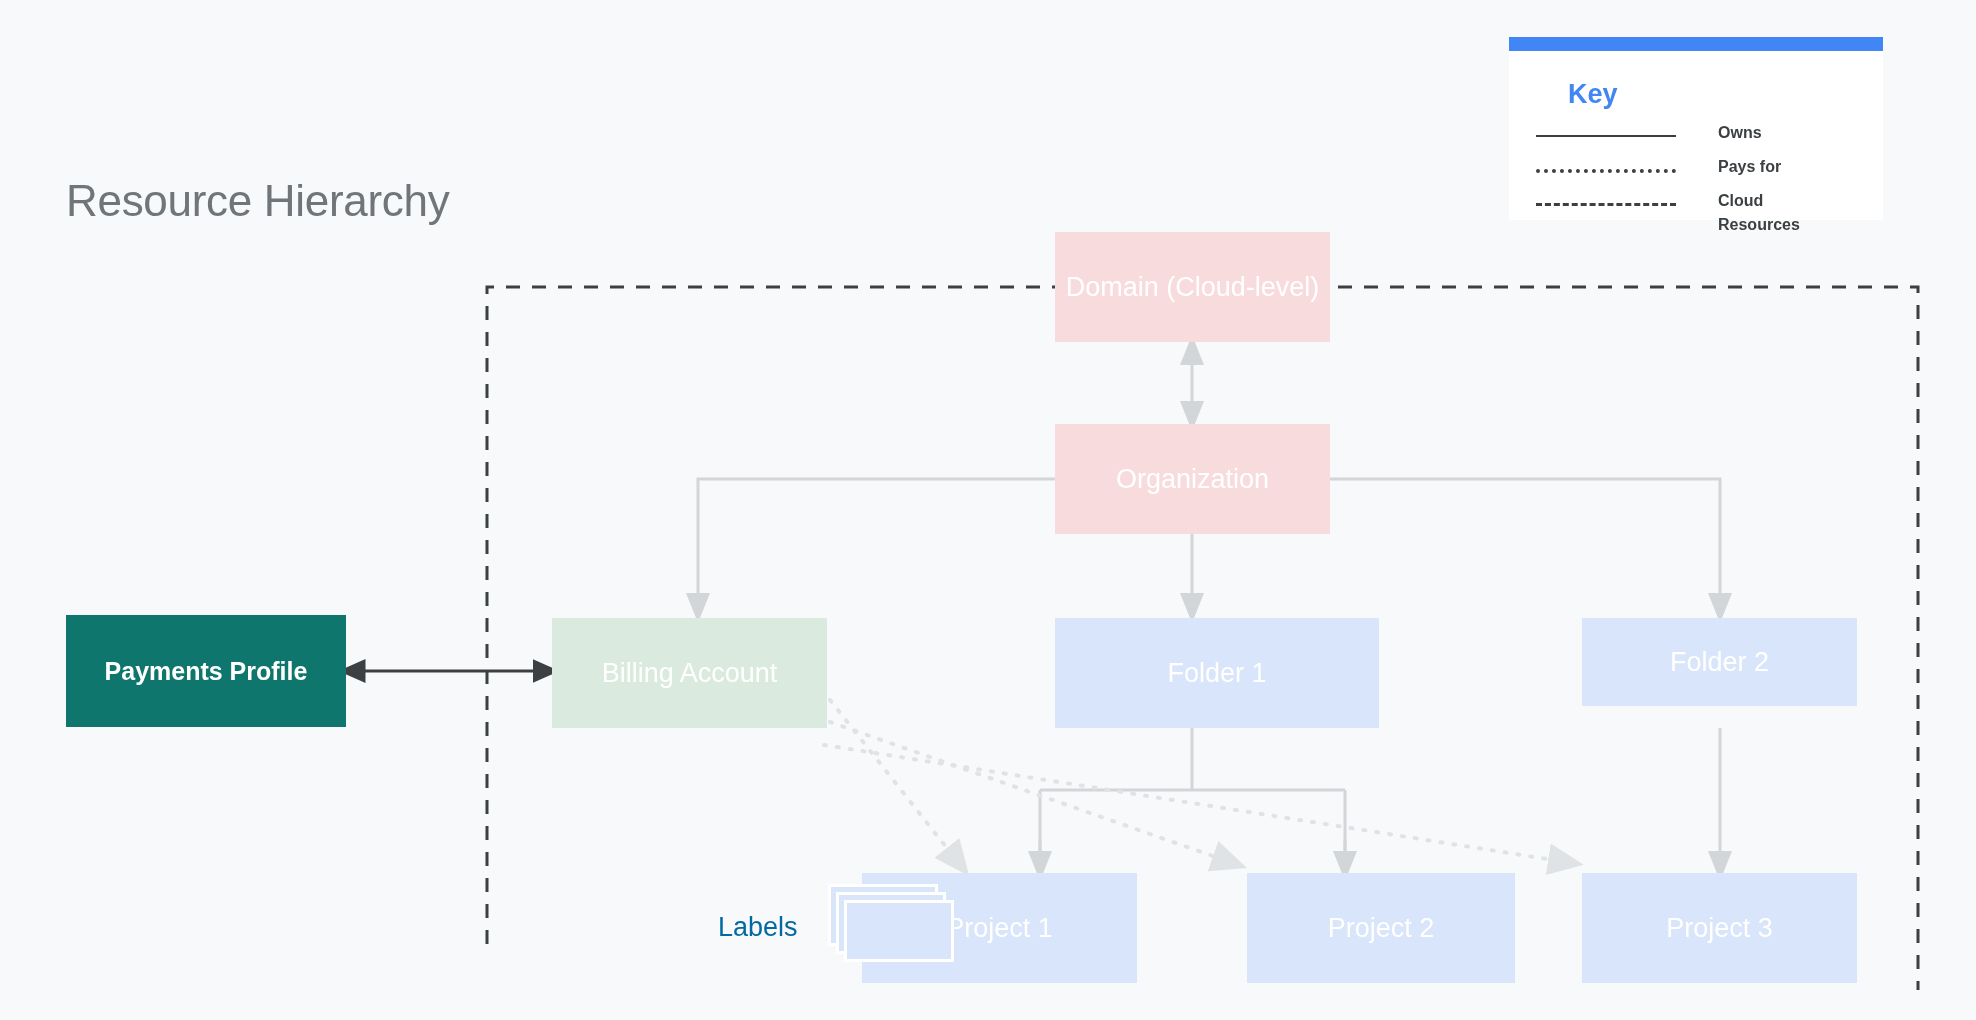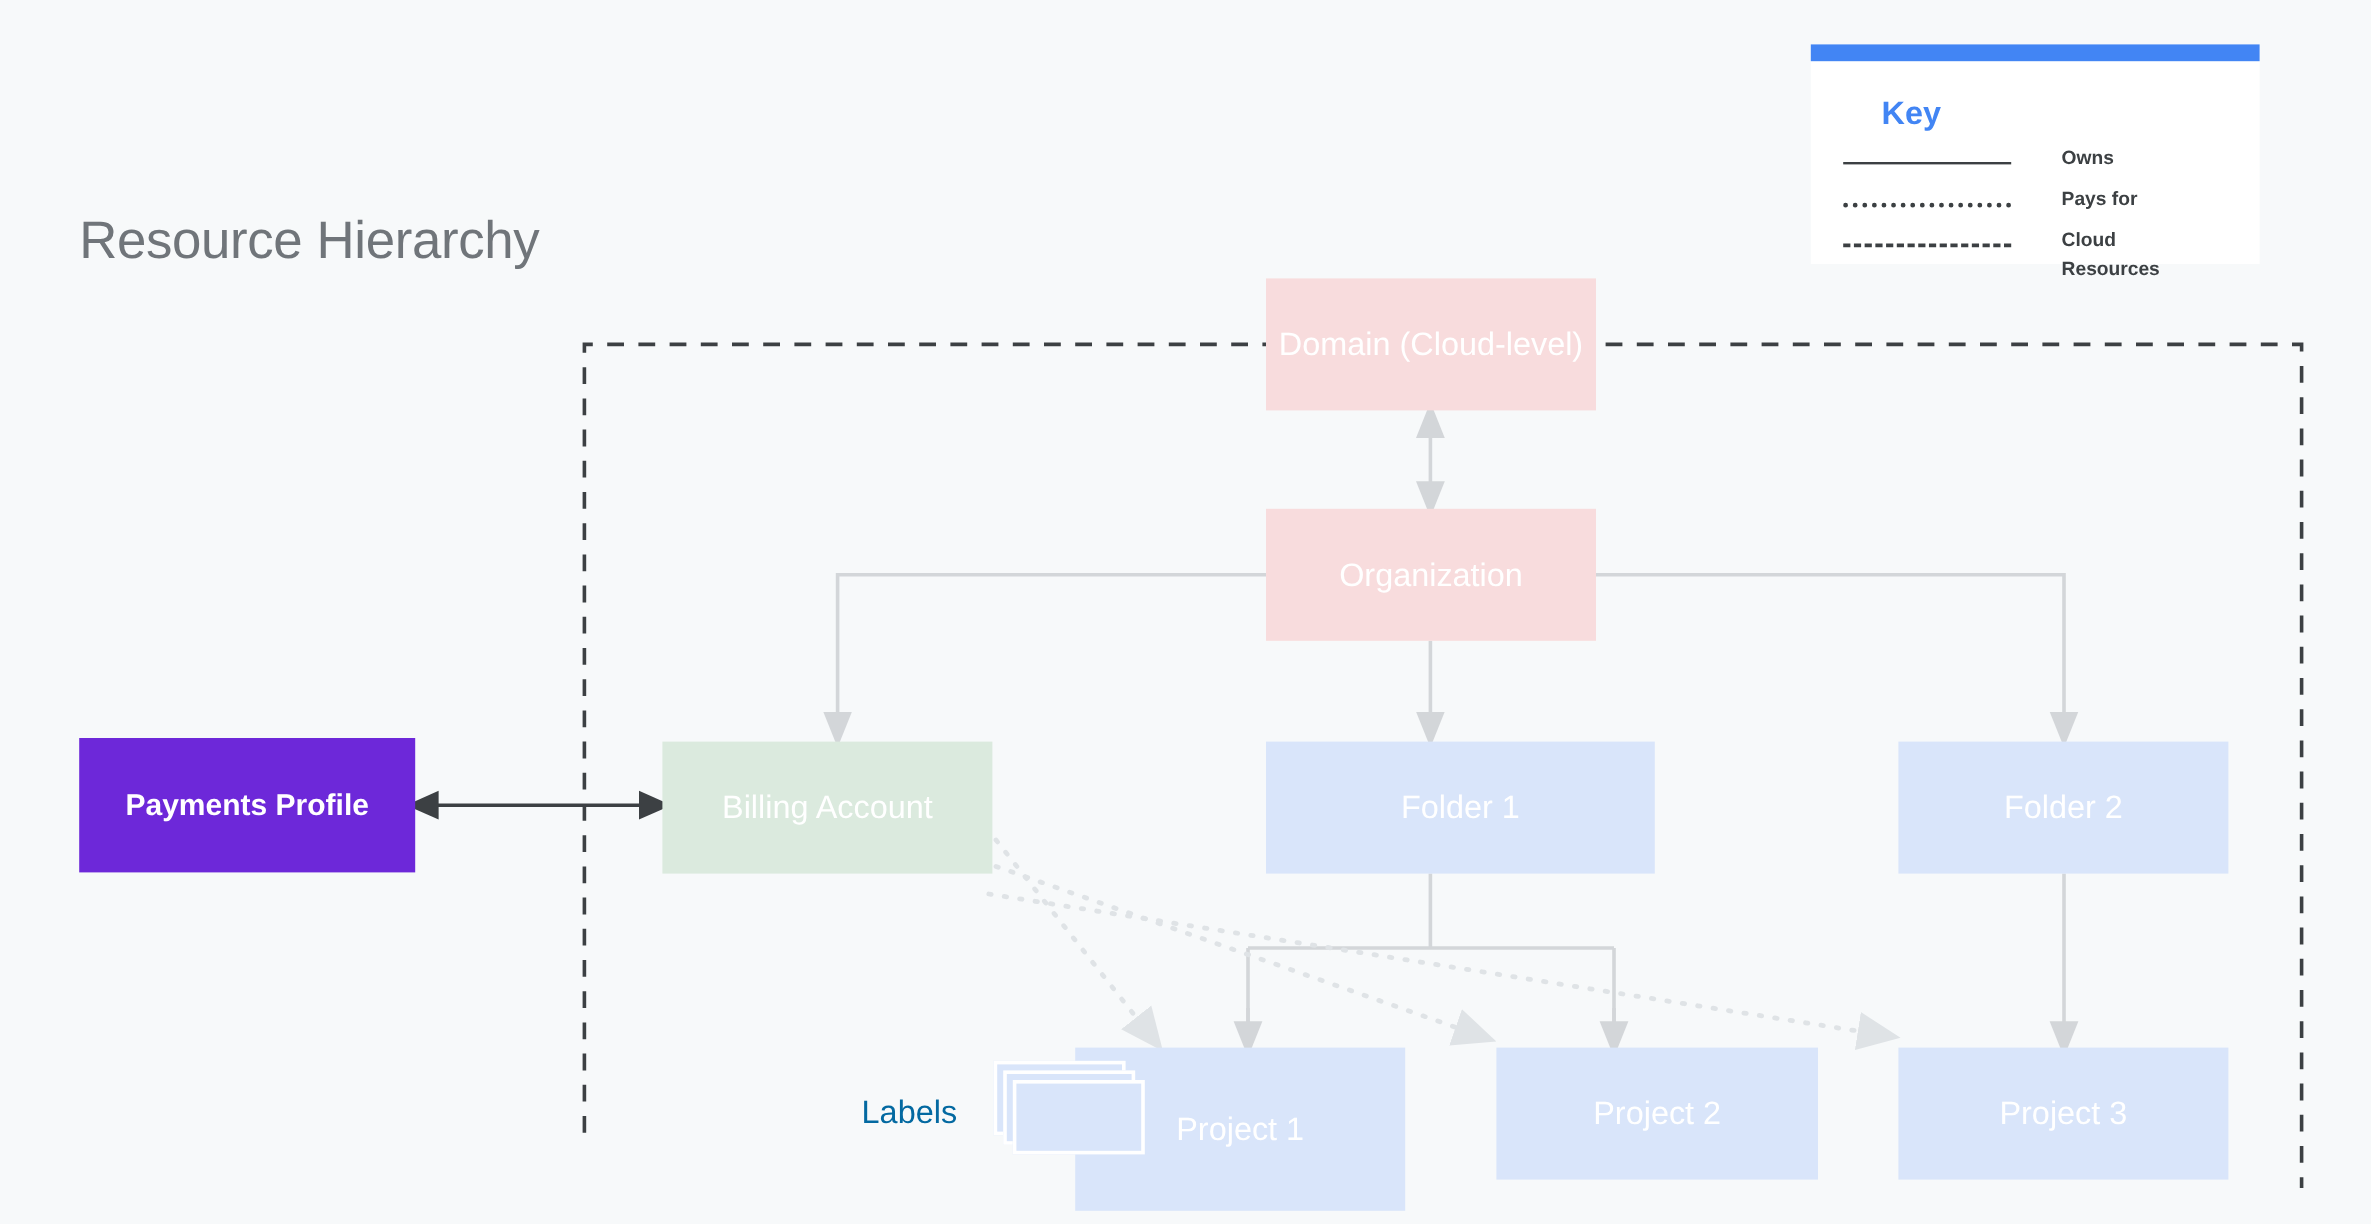--- a/index.html
+++ b/index.html
@@ -45,28 +45,28 @@
     justify-content: center;
     box-sizing: border-box;
     font-size: 27px;
     color: #ffffff;
     white-space: nowrap;
     text-align: center;
   }
   .node.pink   { background: #f8dcdd; }
   .node.blue   { background: #d9e5fa; }
   .node.green  { background: #dbeade; }
-  .node.amber  { background: #6d28d9; font-weight: bold; font-size: 25px; }
+  .node.amber  { background: #0f766e; font-weight: bold; font-size: 25px; }
 
   #node-domain       { left: 1055px; top: 232px; width: 275px; height: 110px; }
   #node-organization { left: 1055px; top: 424px; width: 275px; height: 110px; }
   #node-billing      { left: 552px;  top: 618px; width: 275px; height: 110px; }
   #node-folder1      { left: 1055px; top: 618px; width: 324px; height: 110px; }
-  #node-folder2      { left: 1582px; top: 618px; width: 275px; height: 110px; }
-  #node-project1     { left: 896px;  top: 873px; width: 275px; height: 136px; }
+  #node-folder2      { left: 1582px; top: 618px; width: 275px; height: 88px; }
+  #node-project1     { left: 862px;  top: 873px; width: 275px; height: 110px; }
   #node-project2     { left: 1247px; top: 873px; width: 268px; height: 110px; }
   #node-project3     { left: 1582px; top: 873px; width: 275px; height: 110px; }
   #node-payments     { left: 66px;   top: 615px; width: 280px; height: 112px; }
 
   
   #labels-text {
     position: absolute;
     left: 718px;
     top: 912px;
     font-size: 27px;

